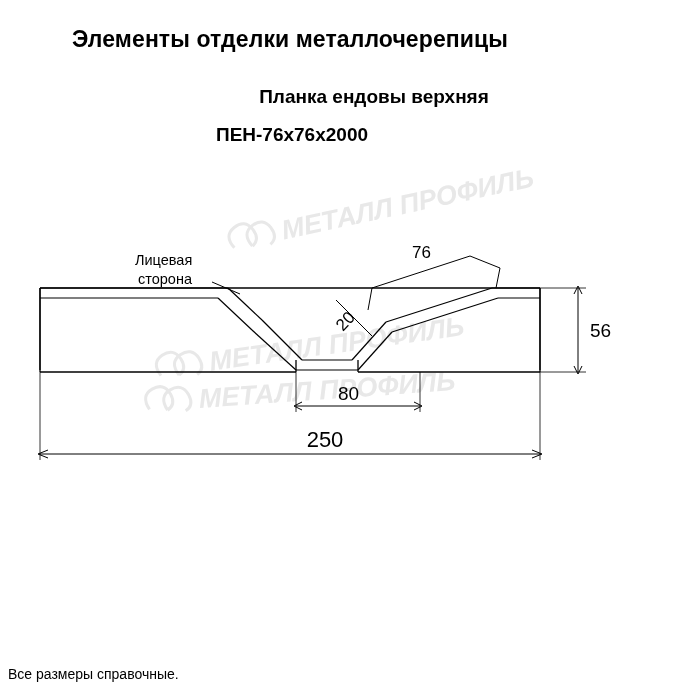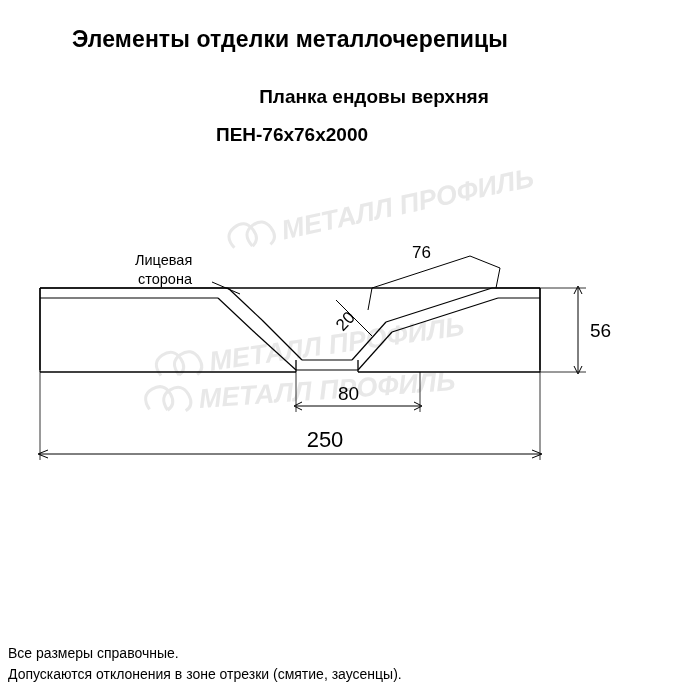--- a/index.html
+++ b/index.html
@@ -199,16 +199,15 @@
         <path d="M40 202 L40 290" stroke-width="0.8"></path>
         <path d="M540 202 L540 290" stroke-width="0.8"></path>
       </g>
       <text class="dimtext" x="325" y="277" font-size="22" font-weight="normal" text-anchor="middle">250</text>
 
     </svg>
   </div>
 
   <div class="footnotes">
     <div>Все размеры справочные.</div>
-    <div>Допускаются отклонения в зоне отрезки (смятие, заусенцы).</div>
   </div>
 
 </div>
 
 </body></html>

